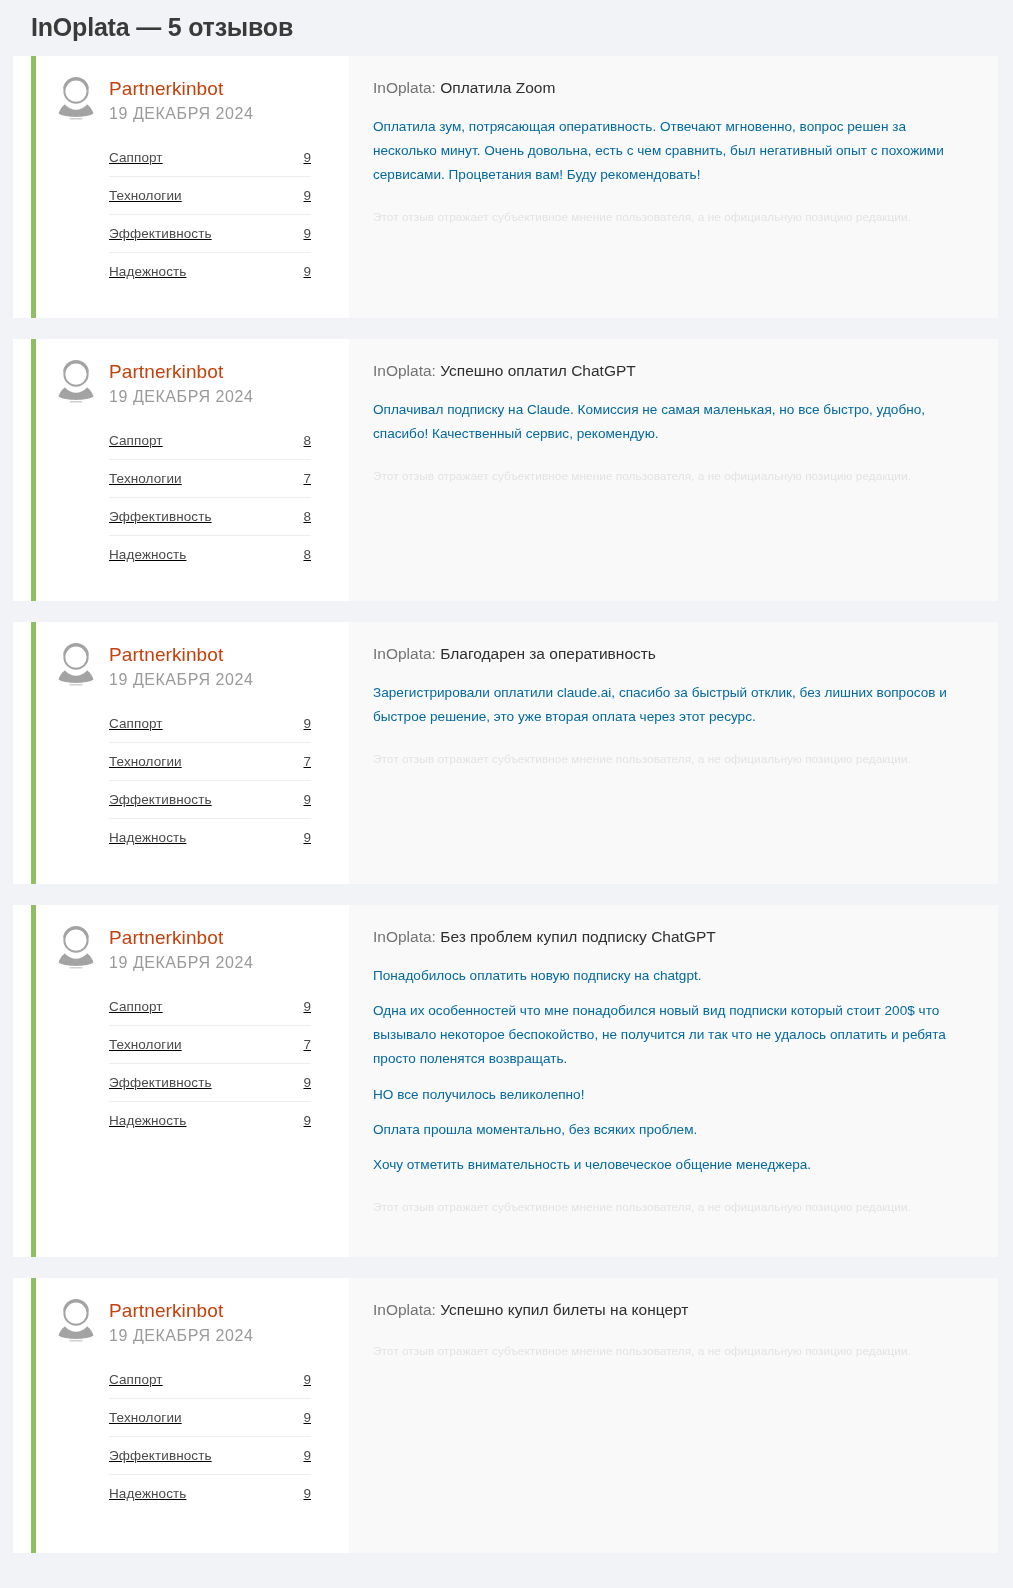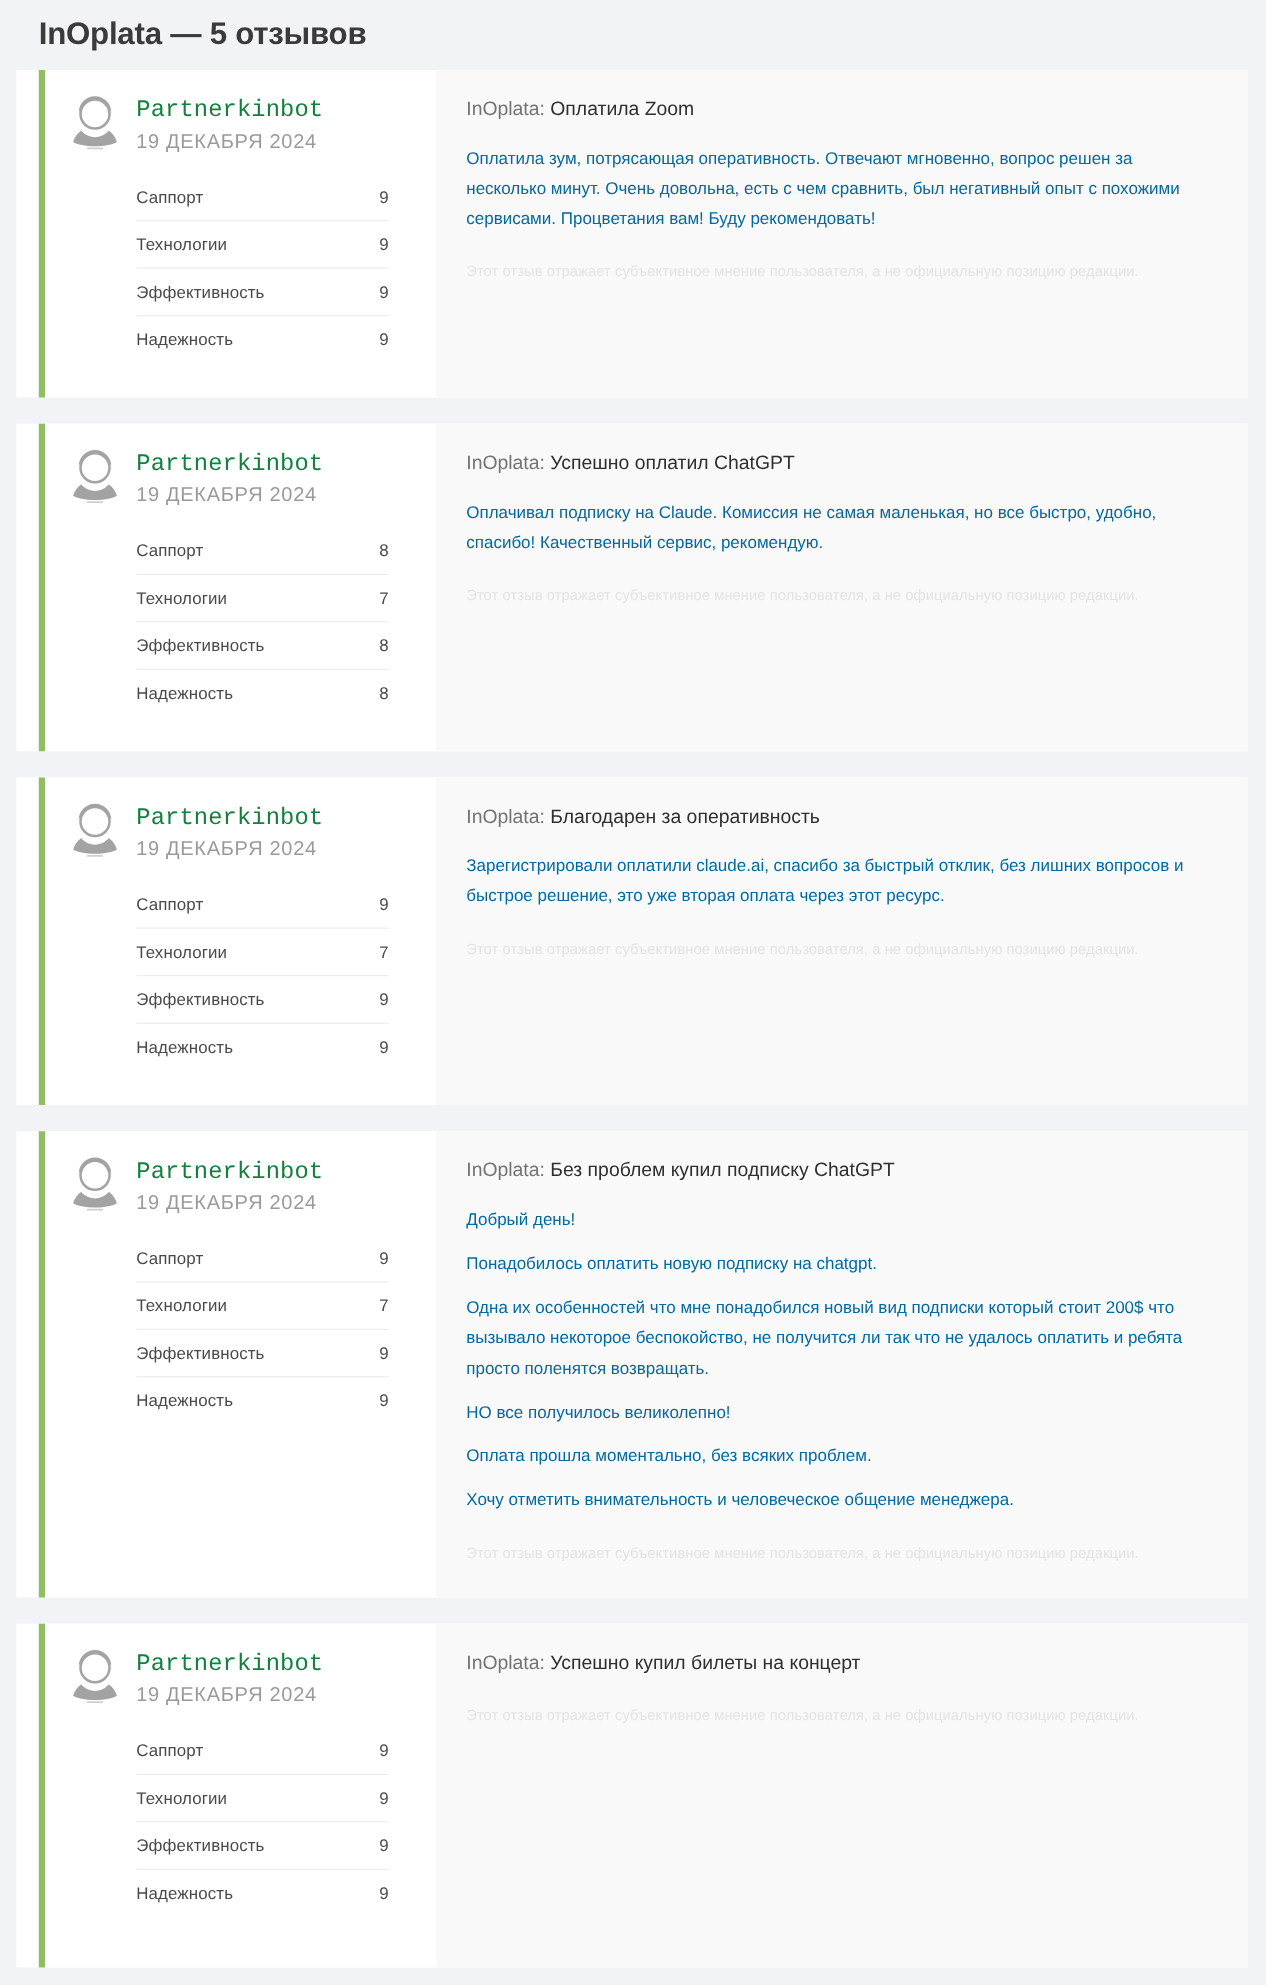--- a/index.html
+++ b/index.html
@@ -75,34 +75,33 @@
     height: 46px;
     position: relative;
     margin-top: 3px;
   }
   .avatar svg { display: block; }
 
   .author-text { padding-top: 6px; }
 
   .author-name {
     font-size: 19px;
-    color: #15803d;
+    color: #c2410c;
     line-height: 1.15;
     letter-spacing: 0.1px;
-    font-family: Liberation Mono, monospace;
   }
   .author-date {
     margin-top: 5px;
     font-size: 16px;
     color: #9a9a9a;
     letter-spacing: 0.55px;
     text-transform: uppercase;
   }
 
-  .ratings { margin-left: 54px; }
+  .ratings { margin-left: 54px; text-decoration: underline; }
 
   .rating-row {
     display: flex;
     justify-content: space-between;
     align-items: center;
     font-size: 13.5px;
     color: #4a4a4a;
     padding: 11px 0 11px 0;
     border-bottom: 1px solid #eceded;
   }
@@ -321,21 +320,20 @@
               <span class="rating-value">9</span>
             </div>
             <div class="rating-row">
               <span class="rating-label">Надежность</span>
               <span class="rating-value">9</span>
             </div>
           </div>
         </div>
         <div class="review-body">
           <div class="review-title"><span class="brand">InOplata</span><span class="brand">: </span><span>Без проблем купил подписку ChatGPT</span></div>
-          <p class="review-paragraph">Добрый день!</p>
           <p class="review-paragraph">Понадобилось оплатить новую подписку на chatgpt.</p>
           <p class="review-paragraph">Одна их особенностей что мне понадобился новый вид подписки который стоит 200$ что вызывало некоторое беспокойство, не получится ли так что не удалось оплатить и ребята просто поленятся возвращать.</p>
           <p class="review-paragraph">НО все получилось великолепно!</p>
           <p class="review-paragraph">Оплата прошла моментально, без всяких проблем.</p>
           <p class="review-paragraph">Хочу отметить внимательность и человеческое общение менеджера.</p>
           <div class="review-disclaimer">Этот отзыв отражает субъективное мнение пользователя, а не официальную позицию редакции.</div>
         </div>
       </div>
       <div class="review-card short">
         <div class="accent-bar"></div>

